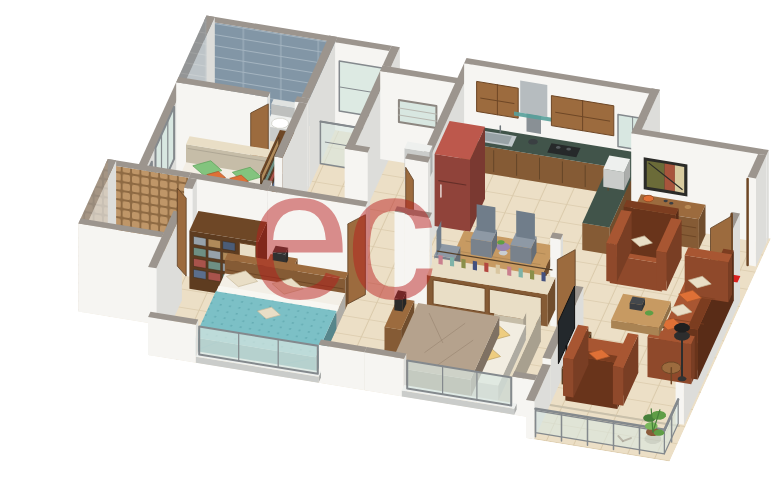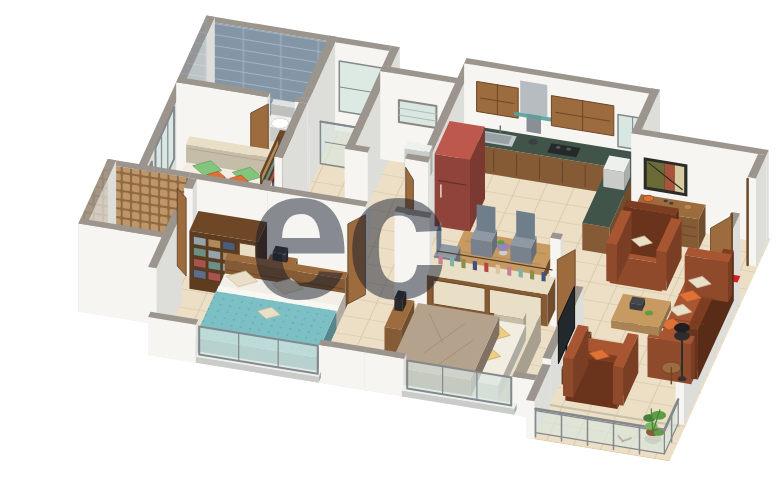--- a/index.html
+++ b/index.html
@@ -1,20 +1,20 @@
 <!DOCTYPE html>
 <html><head>
 <meta charset="utf-8">
 <style>
   html,body{margin:0;padding:0;background:#ffffff;}
   .stage{position:relative;width:780px;height:490px;background:#ffffff;overflow:hidden;
          font-family:"Liberation Sans", sans-serif;}
   svg{position:absolute;left:0;top:0;}
-  .watermark{position:absolute;left:248px;top:128px;font-size:185px;font-weight:bold;
-             color:#0f172a;opacity:.48;letter-spacing:-6px;pointer-events:none;
+  .watermark{position:absolute;left:248px;top:128px;font-size:185px;font-weight:normal;
+             color:#b91c1c;opacity:.48;letter-spacing:-6px;pointer-events:none;
              font-family:"Liberation Sans", sans-serif;}
 </style>
 </head>
 <body>
 
 <div class="stage">
   <svg id="scene" width="780" height="490" viewBox="0 0 780 490">
       <defs>
         <pattern id="pFloor" width="26" height="26" patternUnits="userSpaceOnUse" patternTransform="matrix(1.04,0.17,-0.30,0.66,150,100)">
           <path d="M25.5 0 L25.5 25.5 L0 25.5" stroke="#d6c5a5" fill="none" stroke-width="1"></path>

